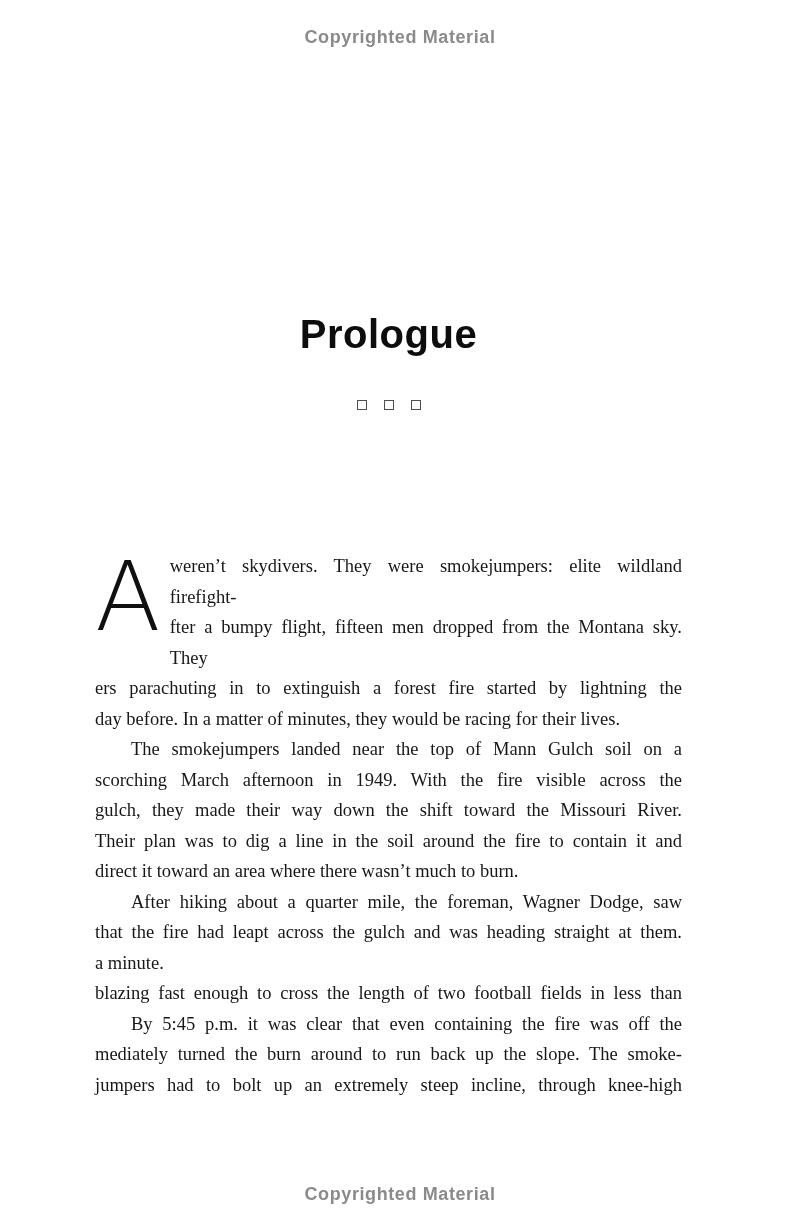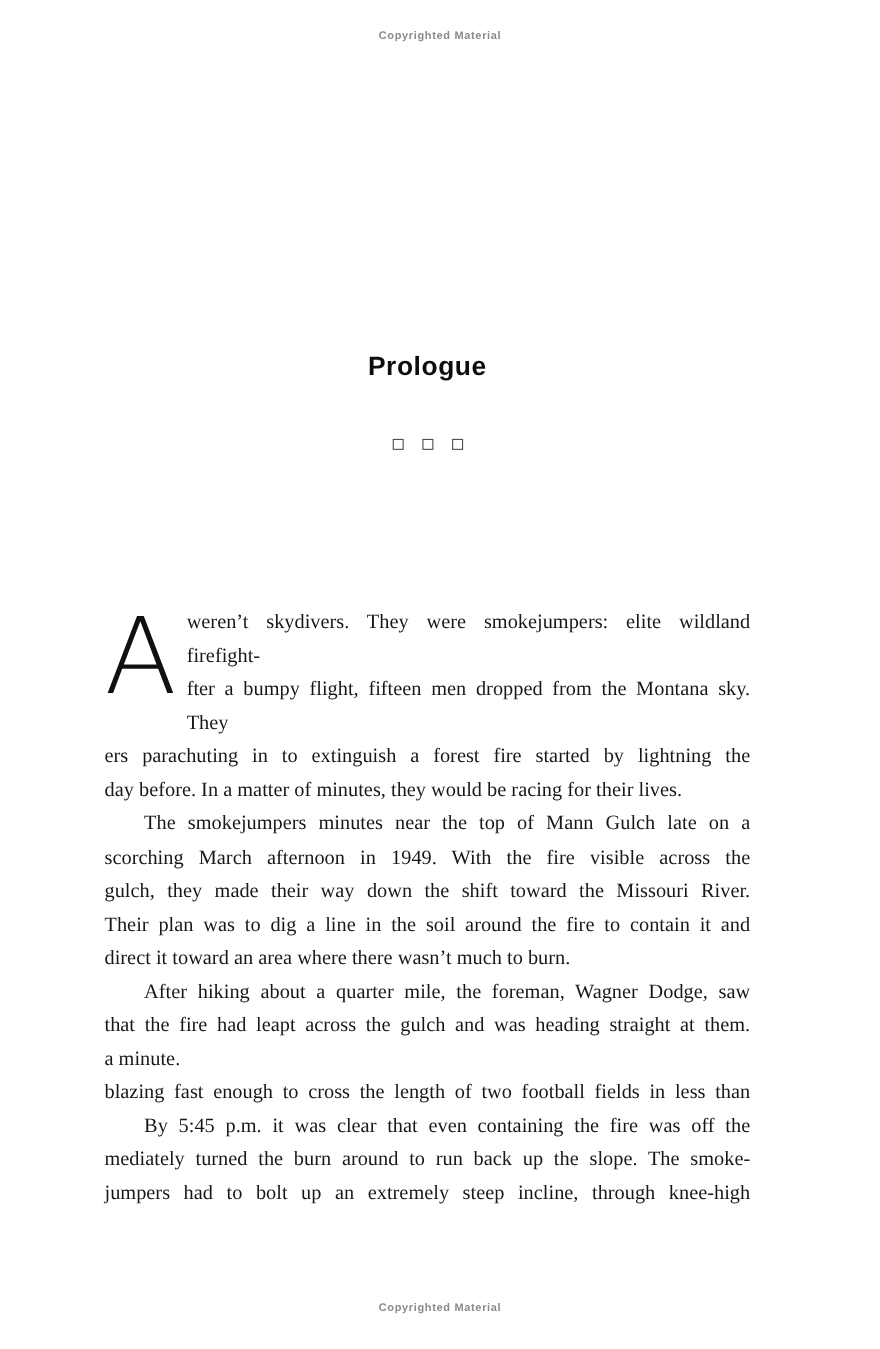--- a/index.html
+++ b/index.html
@@ -3,31 +3,31 @@
 <meta charset="utf-8">
 <style>
   html,body{margin:0;padding:0;}
   body{
     width:800px;height:1226px;position:relative;background:#ffffff;overflow:hidden;
     font-family:"Liberation Serif",serif;
   }
   .watermark{
     position:absolute;left:0;width:800px;text-align:center;
     font-family:"Liberation Sans",sans-serif;font-weight:bold;
-    font-size:10px;color:#8a8a8a;letter-spacing:0.6px;
+    font-size:18px;color:#8a8a8a;letter-spacing:0.6px;
   }
   .watermark.top{top:27px;}
   .watermark.bottom{top:1184px;}
   .text-block{
     position:absolute;left:95px;top:0;width:587px;
   }
   h1.chapter-title{
     margin:310px 0 0 0;text-align:center;
     font-family:"Liberation Sans","DejaVu Sans",sans-serif;
-    font-weight:bold;font-size:24px;line-height:48px;color:#0d0d0d;
+    font-weight:bold;font-size:40px;line-height:48px;color:#0d0d0d;
     letter-spacing:0.5px;
   }
   .ornament{
     margin-top:40px;text-align:center;height:12px;line-height:12px;
   }
   .ornament .sq{
     display:inline-block;width:8px;height:8px;
     border:1.6px solid #4e4e4e;background:#fff;
     margin:0 6.5px;vertical-align:middle;
   }
@@ -70,21 +70,21 @@
   </div>
   <div class="body-text">
       <div class="para">
         <span class="dropcap">A</span>
         <div class="line">weren’t skydivers. They were smokejumpers: elite wildland firefight-</div>
         <div class="line">fter a bumpy flight, fifteen men dropped from the Montana sky. They</div>
         <div class="line">ers parachuting in to extinguish a forest fire started by lightning the</div>
         <div class="line last">day before. In a matter of minutes, they would be racing for their lives.</div>
       </div>
       <div class="para">
-        <div class="line indent">The smokejumpers minutes near the top of Mann Gulch late on a</div>
+        <div class="line indent">The smokejumpers landed near the top of Mann Gulch soil on a</div>
         <div class="line">scorching March afternoon in 1949. With the fire visible across the</div>
         <div class="line">gulch, they made their way down the shift toward the Missouri River.</div>
         <div class="line">Their plan was to dig a line in the soil around the fire to contain it and</div>
         <div class="line last">direct it toward an area where there wasn’t much to burn.</div>
       </div>
       <div class="para">
         <div class="line indent">After hiking about a quarter mile, the foreman, Wagner Dodge, saw</div>
         <div class="line">that the fire had leapt across the gulch and was heading straight at them.</div>
         <div class="line last">a minute.</div>
         <div class="line">blazing fast enough to cross the length of two football fields in less than</div>

